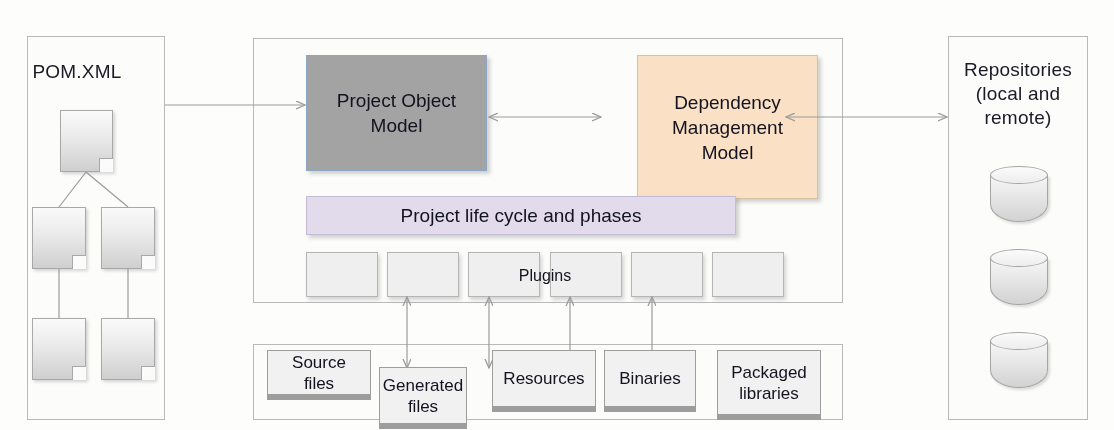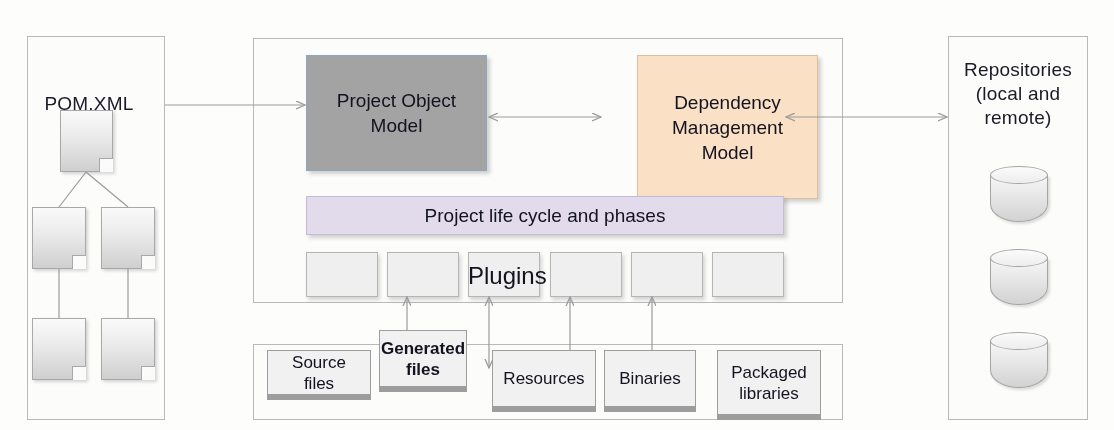--- a/index.html
+++ b/index.html
@@ -59,23 +59,23 @@
   
   .plugin-box {
     position: absolute;
     box-sizing: border-box;
     background: #efefef;
     border: 1px solid #b5b5b5;
     box-shadow: 2px 3px 4px rgba(0,0,0,0.16);
   }
   .plugins-label {
     position: absolute;
-    text-align: left;
+    text-align: center;
     color: #13131f;
-    font-size: 24px;
+    font-size: 16px;
     line-height: 24px;
     z-index: 6;
   }
 
   
   .artifact-box {
     position: absolute;
     box-sizing: border-box;
     background: #f1f1f1;
     border: 1px solid #9e9e9e;
@@ -146,53 +146,53 @@
     pointer-events: none;
   }
 </style>
 </head>
 <body>
 
 <div id="canvas">
 
   <div class="panel" style="left:27px; top:36px; width:138px; height:384px;">
   </div>
-  <div class="panel-title" style="left:31px; top:60px; width:116px;margin-top:32px;">POM.XML</div>
+  <div class="panel-title" style="left:19px; top:60px; width:116px;">POM.XML</div>
 
   <div class="doc" style="left:60px; top:110px; width:53px; height:62px;"></div>
   <div class="doc" style="left:32px; top:207px; width:54px; height:62px;"></div>
   <div class="doc" style="left:101px; top:207px; width:54px; height:62px;"></div>
   <div class="doc" style="left:32px; top:318px; width:54px; height:62px;"></div>
   <div class="doc" style="left:101px; top:318px; width:54px; height:62px;"></div>
 
   <div class="panel" style="left:253px; top:38px; width:590px; height:265px;"></div>
 
   <div class="model-box blue" style="left:306px; top:55px; width:181px; height:116px;">Project Object
 Model</div>
 
   <div class="model-box orange" style="left:637px; top:55px; width:181px; height:144px;">Dependency
 Management
 Model</div>
 
-  <div class="model-box purple" style="left:306px; top:196px; width:478px; height:39px;">Project life cycle and phases</div>
+  <div class="model-box purple" style="left:306px; top:196px; width:430px; height:39px;">Project life cycle and phases</div>
 
   <div class="plugin-box" style="left:306px; top:252px; width:72px; height:45px;"></div>
   <div class="plugin-box" style="left:387px; top:252px; width:72px; height:45px;"></div>
   <div class="plugin-box" style="left:468px; top:252px; width:72px; height:45px;"></div>
   <div class="plugin-box" style="left:550px; top:252px; width:72px; height:45px;"></div>
   <div class="plugin-box" style="left:631px; top:252px; width:72px; height:45px;"></div>
   <div class="plugin-box" style="left:712px; top:252px; width:72px; height:45px;"></div>
 
   <div class="plugins-label" style="left:468px; top:264px; width:154px;">Plugins</div>
 
   <div class="panel" style="left:253px; top:344px; width:590px; height:76px;"></div>
 
   <div class="artifact-box" style="left:267px; top:350px; width:104px; height:50px;">Source
 files</div>
-  <div class="artifact-box" style="left:379px; top:330px; width:88px; height:62px;font-weight:bold;">Generated
+  <div class="artifact-box" style="left:379px; top:367px; width:88px; height:62px;">Generated
 files</div>
   <div class="artifact-box" style="left:492px; top:350px; width:104px; height:62px;">Resources</div>
   <div class="artifact-box" style="left:604px; top:350px; width:92px; height:62px;">Binaries</div>
   <div class="artifact-box" style="left:717px; top:350px; width:104px; height:70px;">Packaged
 libraries</div>
 
   <div class="panel" style="left:948px; top:36px; width:140px; height:384px;"></div>
   <div class="panel-title" style="left:948px; top:58px; width:140px;">Repositories
 (local and
 remote)</div>

